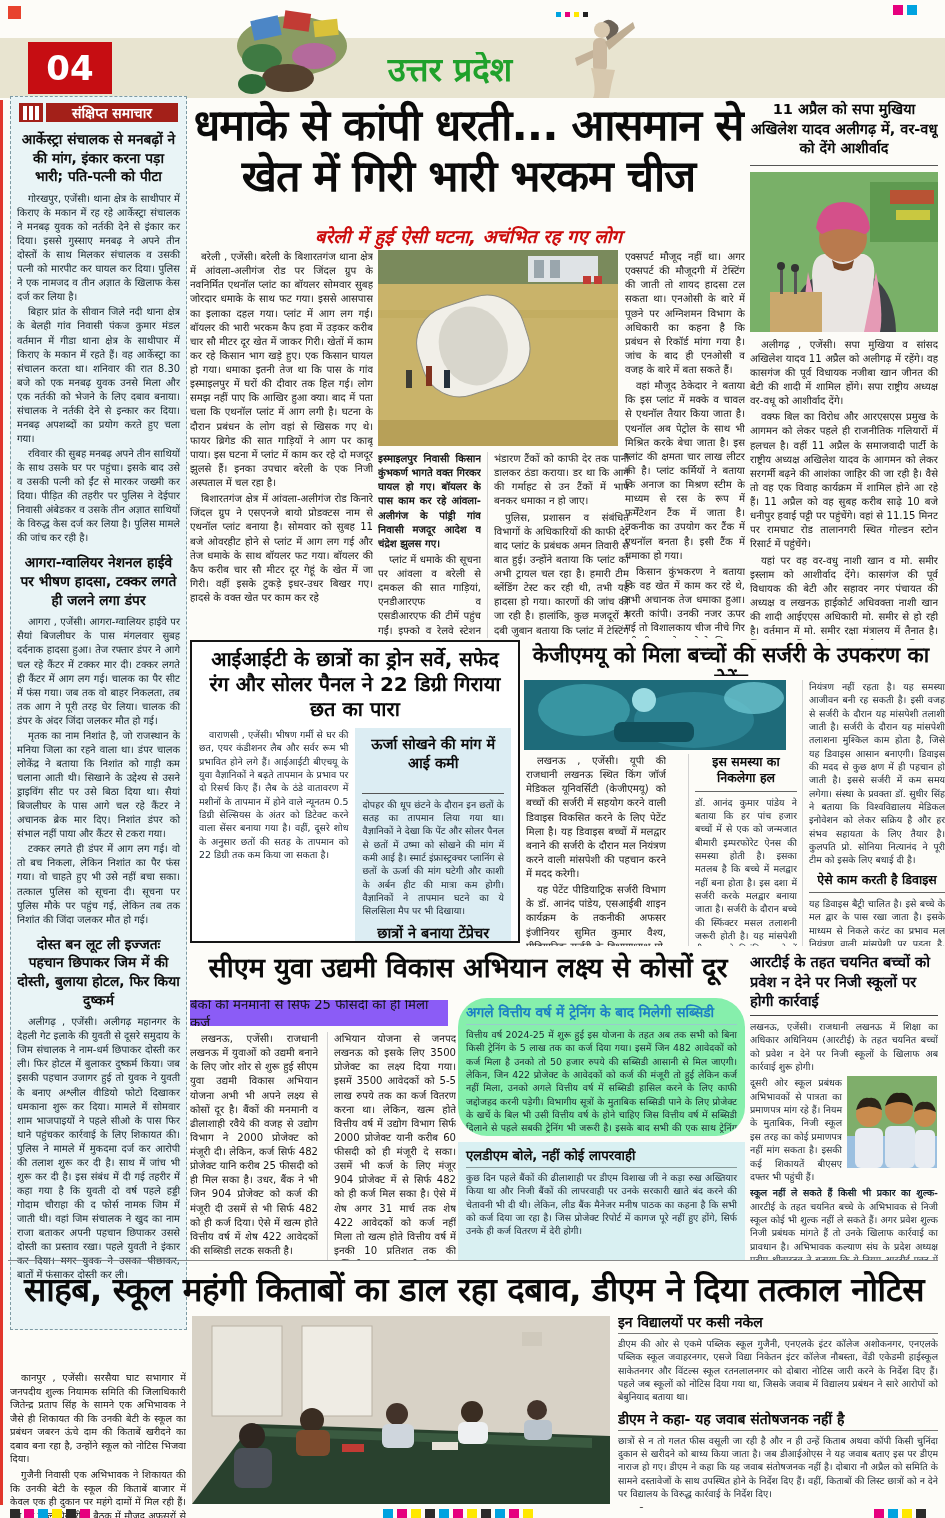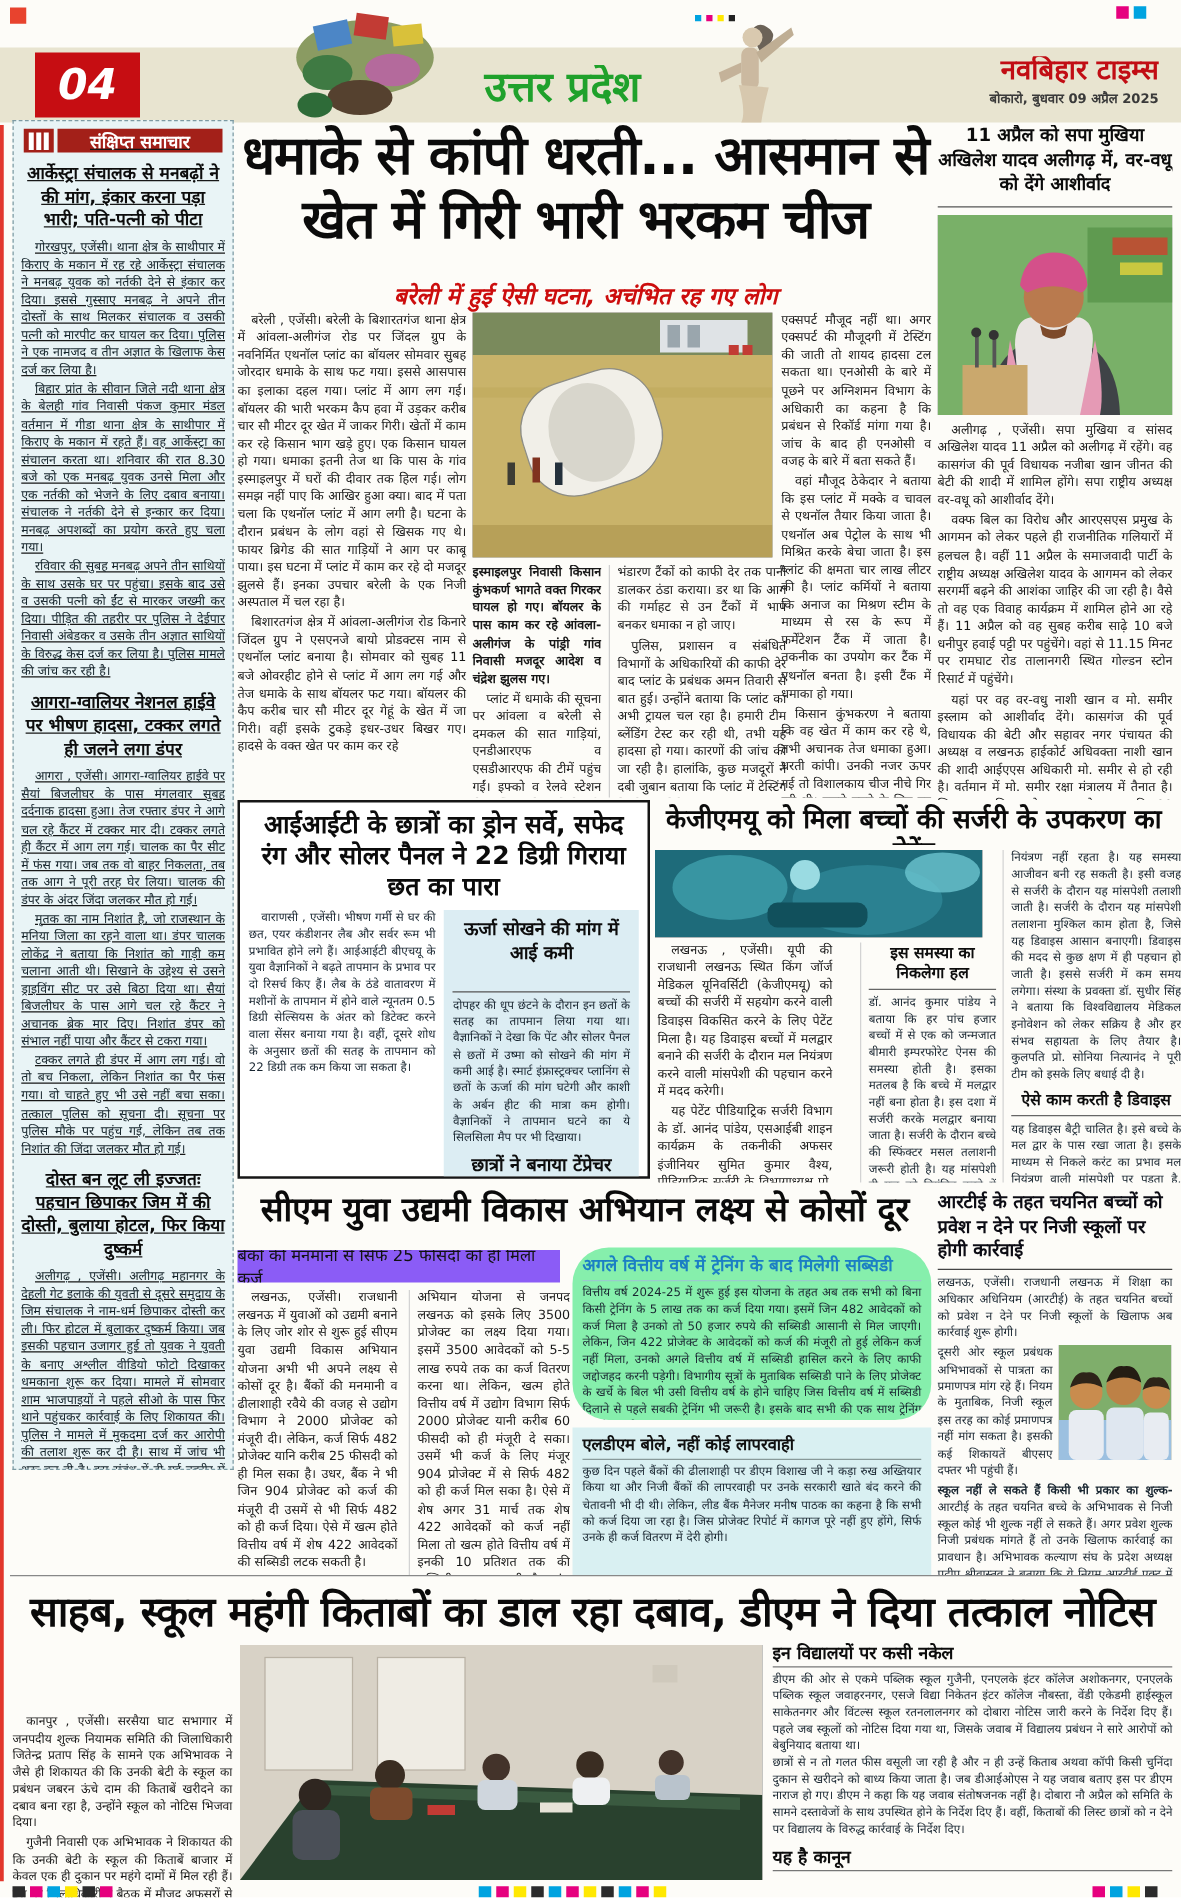--- a/index.html
+++ b/index.html
@@ -56,21 +56,21 @@
 
   <div class="mark" style="left:8px;top:4px;"><span class="mk" style="background:#e8432e;width:13px;height:13px;"></span></div>
   <div class="mark" style="left:556px;top:2px;">
     <span class="mk" style="width:5px;height:5px;background:#00a3e0;"></span><span class="mk" style="width:5px;height:5px;background:#e6007e;"></span><span class="mk" style="width:5px;height:5px;background:#ffe800;"></span><span class="mk" style="width:5px;height:5px;background:#222;"></span>
   </div>
   <div class="mark" style="left:893px;top:0;">
     <span class="mk" style="background:#e6007e;"></span><span class="mk" style="background:#00a3e0;"></span>
   </div>
 
   <div class="abs band" style="left:0;top:38px;width:945px;height:60px;"></div>
-  <div class="abs pageno" style="left:28px;top:42px;width:84px;height:52px;font-style:italic;">04</div>
+  <div class="abs pageno" style="left:28px;top:42px;width:84px;height:52px;">04</div>
 
   <div class="abs" style="left:222px;top:6px;width:138px;height:94px;">
     <svg width="138" height="94" viewBox="0 0 138 94">
       <ellipse cx="70" cy="40" rx="55" ry="30" fill="#8a9b62"></ellipse>
       <rect x="30" y="12" width="28" height="20" fill="#4c86c6" transform="rotate(-12 44 22)"></rect>
       <rect x="62" y="6" width="26" height="18" fill="#c23b34" transform="rotate(8 75 15)"></rect>
       <rect x="92" y="14" width="24" height="16" fill="#d9c13a" transform="rotate(-6 104 22)"></rect>
       <ellipse cx="40" cy="52" rx="20" ry="14" fill="#3f7a43"></ellipse>
       <ellipse cx="92" cy="50" rx="22" ry="13" fill="#b46a9c"></ellipse>
       <ellipse cx="66" cy="72" rx="26" ry="14" fill="#55412f"></ellipse>
@@ -84,28 +84,24 @@
     <svg width="100" height="92" viewBox="0 0 100 92">
       <path d="M55 18 q6 -10 14 -4 q8 5 2 13 l-8 6 z" fill="#6b6257"></path>
       <rect x="48" y="30" width="14" height="34" rx="6" fill="#cbb9a0"></rect>
       <path d="M60 34 L88 14 L90 20 L64 42 Z" fill="#bfae94"></path>
       <path d="M46 60 q6 22 2 30 h16 q2 -14 6 -28 z" fill="#d7c8ae"></path>
       <circle cx="57" cy="22" r="8" fill="#d9c9af"></circle>
       <path d="M30 50 L48 42 L48 50 L32 58 Z" fill="#c4b299"></path>
     </svg>
   </div>
 
-  <div class="abs" style="left:735px;top:45px;width:192px;height:48px;">
-    <div class="paper-name">नवबिहार टाइम्स</div>
-    <div class="paper-date">बोकारो, बुधवार 09 अप्रैल 2025</div>
-  </div>
 
   <div class="abs redrule" style="left:0;top:100px;width:3px;height:1405px;"></div>
 
-  <div class="abs brief" style="left:10px;top:96px;width:177px;height:1080px;text-decoration:underline;">
+  <div class="abs brief" style="left:10px;top:96px;width:177px;height:1234px;">
     <div class="brief-head">
       <span class="iconbox">
           <span class="bar"></span>
           <span class="bar"></span>
           <span class="bar"></span>
         </span>
       <span class="titlebox">संक्षिप्त समाचार</span>
     </div>
     <div class="btitle">आर्केस्ट्रा संचालक से मनबढ़ों ने की मांग, इंकार करना पड़ा भारी; पति-पत्नी को पीटा</div>
     <div class="btxt">
@@ -312,20 +308,21 @@
       <rect x="150" y="128" width="22" height="8" fill="#c23b34"></rect>
       <rect x="240" y="126" width="26" height="8" fill="#e7e3d8"></rect>
       <circle cx="60" cy="120" r="13" fill="#2f2620"></circle>
       <rect x="42" y="132" width="38 " height="40" rx="8" fill="#4a4f57"></rect>
     </svg>
   </div>
 
   <div class="abs" style="left:618px;top:1312px;width:320px;height:196px;">
     <div class="sec-h" style="margin-top:0;">इन विद्यालयों पर कसी नकेल</div>
     <div class="smalltxt">डीएम की ओर से एकमे पब्लिक स्कूल गुजैनी, एनएलके इंटर कॉलेज अशोकनगर, एनएलके पब्लिक स्कूल जवाहरनगर, एसजे विद्या निकेतन इंटर कॉलेज नौबस्ता, वेंडी एकेडमी हाईस्कूल साकेतनगर और विंटल्स स्कूल रतनलालनगर को दोबारा नोटिस जारी करने के निर्देश दिए हैं। पहले जब स्कूलों को नोटिस दिया गया था, जिसके जवाब में विद्यालय प्रबंधन ने सारे आरोपों को बेबुनियाद बताया था।</div>
+    <div class="sec-h">डीएम ने कहा- यह जवाब संतोषजनक नहीं है</div>
     <div class="smalltxt">छात्रों से न तो गलत फीस वसूली जा रही है और न ही उन्हें किताब अथवा कॉपी किसी चुनिंदा दुकान से खरीदने को बाध्य किया जाता है। जब डीआईओएस ने यह जवाब बताए इस पर डीएम नाराज हो गए। डीएम ने कहा कि यह जवाब संतोषजनक नहीं है। दोबारा नौ अप्रैल को समिति के सामने दस्तावेजों के साथ उपस्थित होने के निर्देश दिए हैं। वहीं, किताबों की लिस्ट छात्रों को न देने पर विद्यालय के विरुद्ध कार्रवाई के निर्देश दिए।</div>
     <div class="sec-h">यह है कानून</div>
 
   </div>
 
   <div class="mark" style="left:10px;top:1504px;">
     <span class="mk" style="background:#2b2b2b;"></span><span class="mk" style="background:#e6007e;"></span><span class="mk" style="background:#00a3e0;"></span><span class="mk" style="background:#ffe800;"></span><span class="mk" style="background:#2b2b2b;"></span><span class="mk" style="background:#e6007e;"></span>
   </div>
   <div class="mark" style="left:383px;top:1504px;">
     <span class="mk" style="background:#00a3e0;"></span><span class="mk" style="background:#e6007e;"></span><span class="mk" style="background:#ffe800;"></span><span class="mk" style="background:#2b2b2b;"></span><span class="mk" style="background:#00a3e0;"></span><span class="mk" style="background:#e6007e;"></span><span class="mk" style="background:#ffe800;"></span><span class="mk" style="background:#2b2b2b;"></span><span class="mk" style="background:#00a3e0;"></span><span class="mk" style="background:#e6007e;"></span><span class="mk" style="background:#ffe800;"></span>

